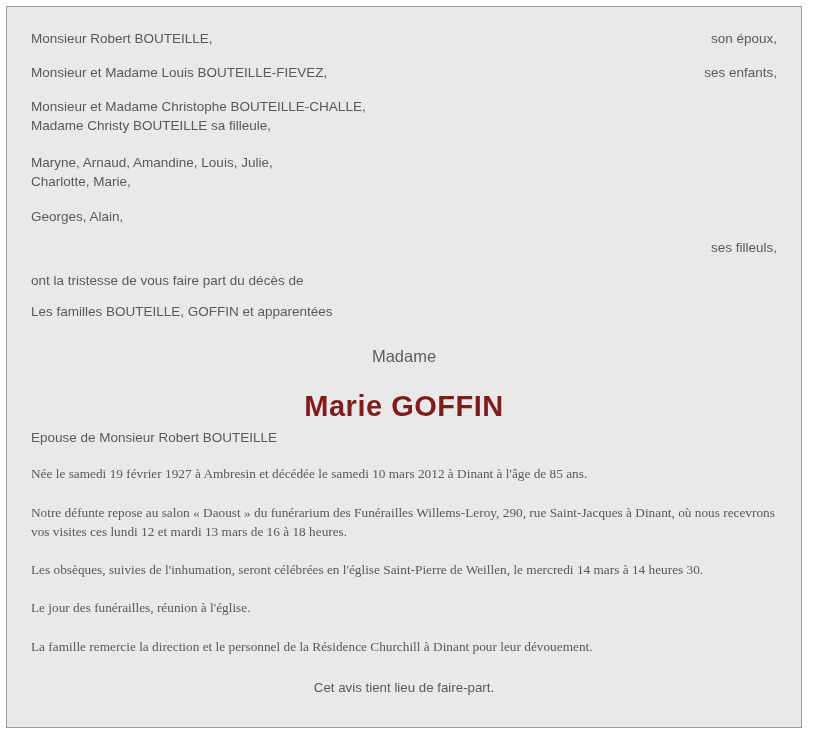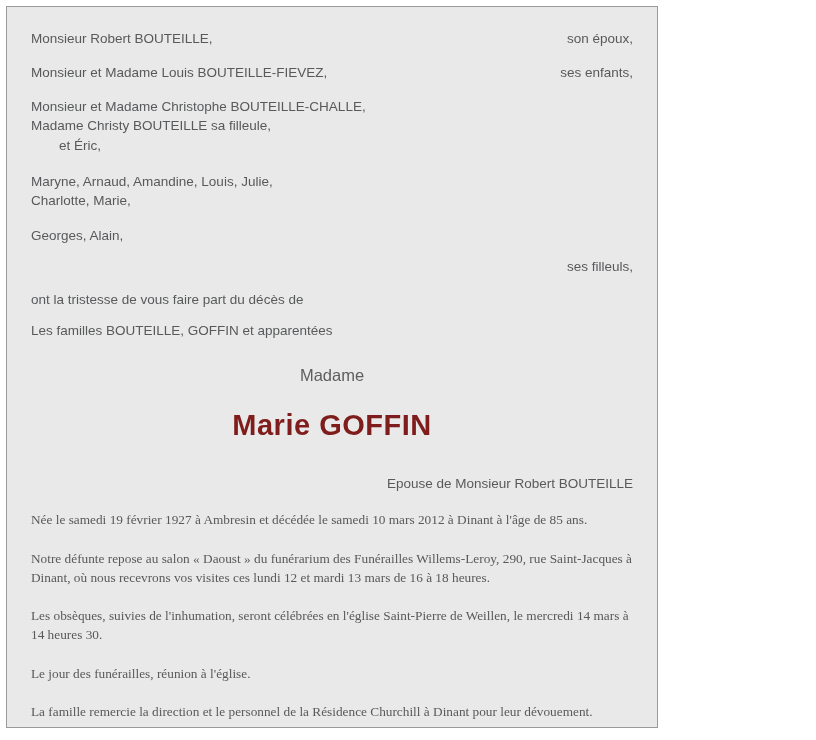--- a/index.html
+++ b/index.html
@@ -10,21 +10,21 @@
   body {
     width: 816px;
     height: 740px;
     font-family: "Liberation Sans", sans-serif;
     color: #58595b;
   }
   .notice-card {
     position: absolute;
     left: 6px;
     top: 6px;
-    width: 652px;
+    width: 796px;
     height: 722px;
     box-sizing: border-box;
     background: #e9e9e9;
     border: 1px solid #9a9a9a;
     padding: 22px 24px 21px 24px;
   }
   .family-block {
     font-size: 13.5px;
     line-height: 1.42;
   }
@@ -63,23 +63,23 @@
   }
   .deceased-name {
     text-align: center;
     font-size: 29px;
     font-weight: bold;
     margin-top: 24px;
     letter-spacing: 0.5px;
     color: #7f1d1d;
   }
   .spouse-line {
-    text-align: right;
+    text-align: left;
     font-size: 13.5px;
-    margin-top: 34px;
+    margin-top: 7px;
   }
   .body-para {
     font-size: 13.3px;
     line-height: 1.45;
     margin-top: 19px;
     text-align: left;
     font-family: Liberation Serif, serif;
   }
   .center-para {
     text-align: center;
@@ -106,21 +106,20 @@
       <div class="fam-right">ses enfants,</div>
     </div>
 
     <div class="sp-1"></div>
 
     <div class="fam-row">
       <div class="fam-left">Monsieur et Madame Christophe BOUTEILLE-CHALLE,
 Madame Christy BOUTEILLE sa filleule,</div>
       <div class="fam-right"></div>
     </div>
-    <div class="indent">et Éric,</div>
 
     <div class="sp-3"></div>
 
     <div class="fam-row">
       <div class="fam-left">Maryne, Arnaud, Amandine, Louis, Julie,
 Charlotte, Marie,</div>
     </div>
 
     <div class="sp-4"></div>
 

